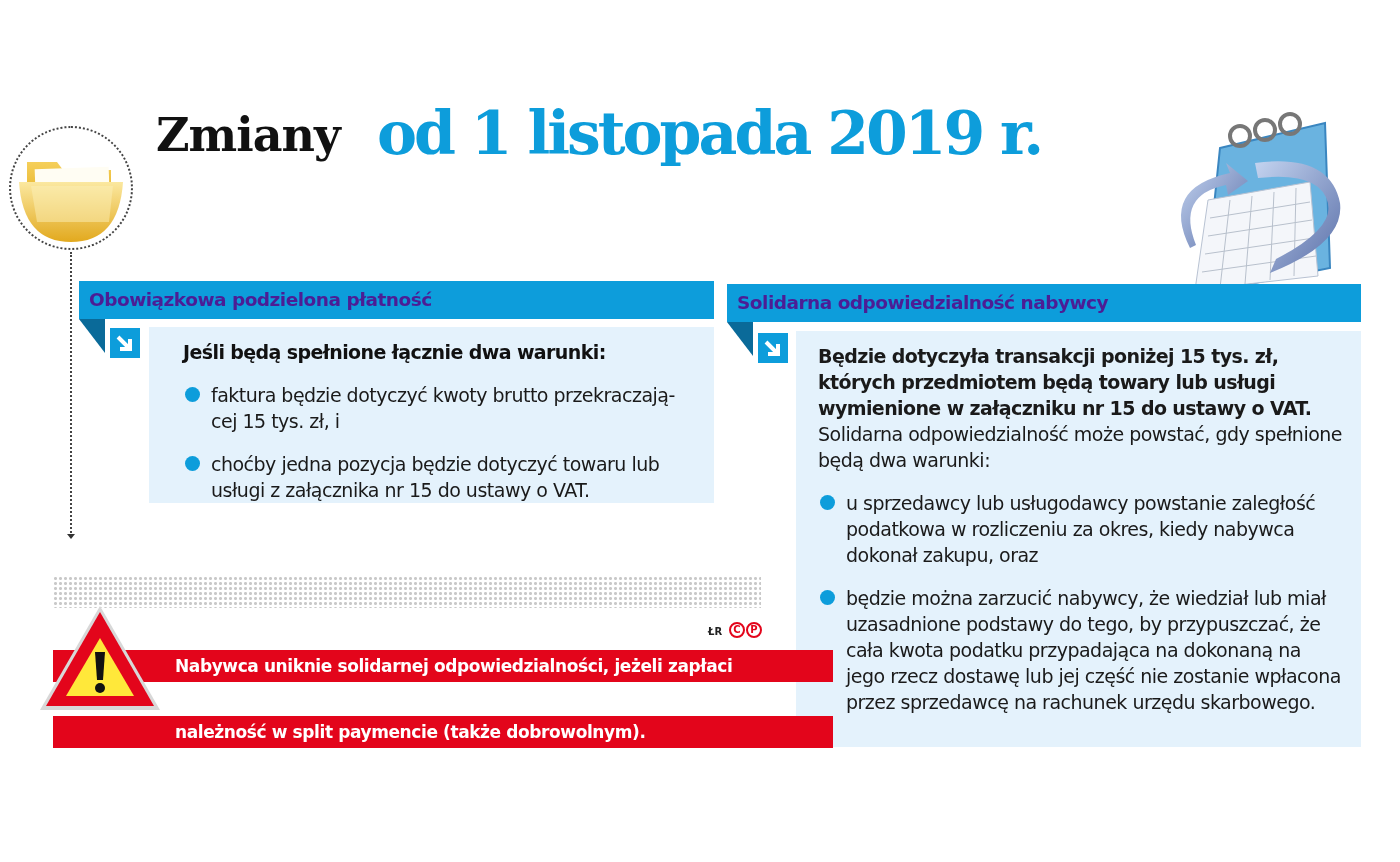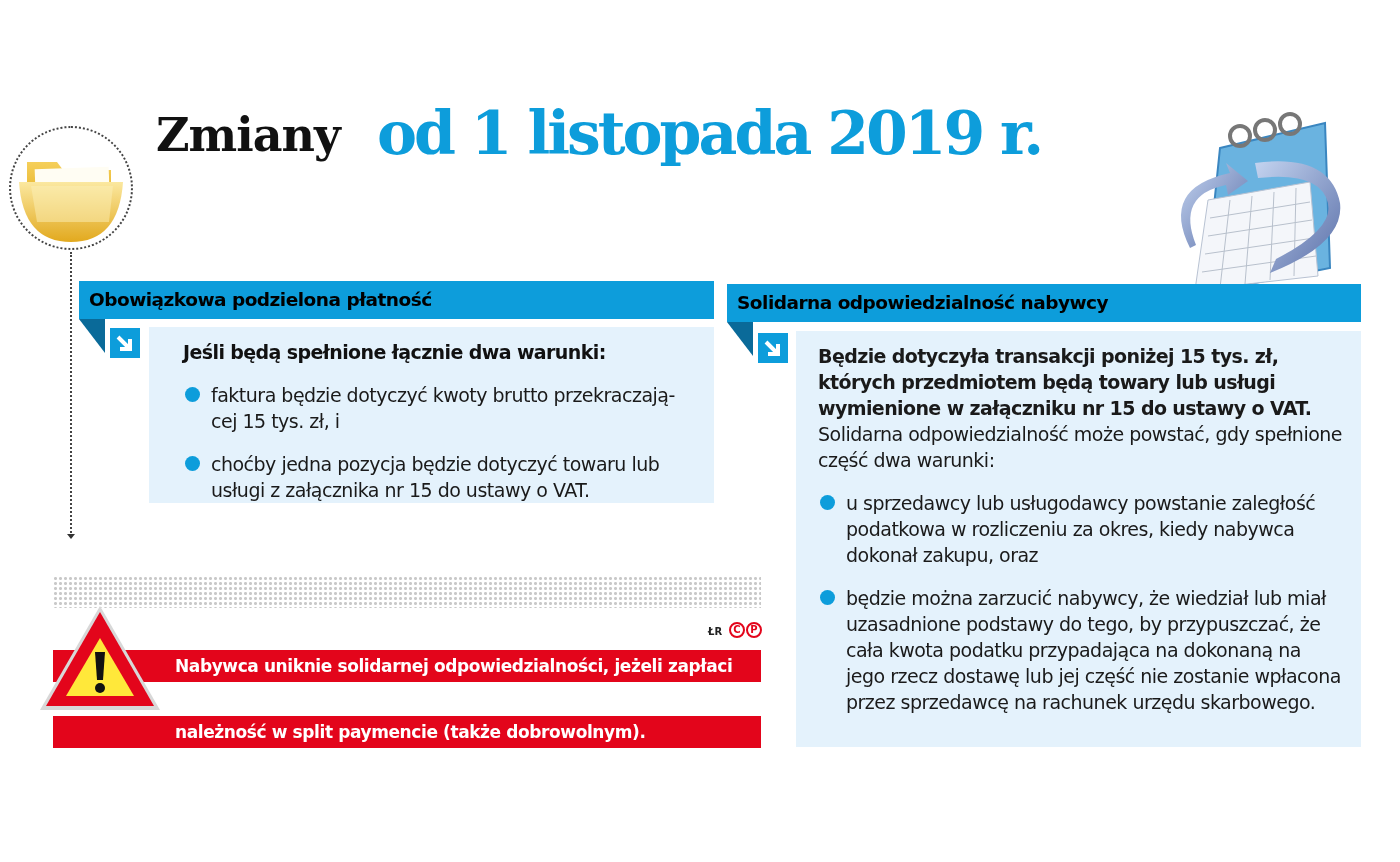--- a/index.html
+++ b/index.html
@@ -8,35 +8,35 @@
 
   .title-black { position: absolute; left: 156px; top: 108px; font-family: "DejaVu Serif", serif; font-weight: bold; font-size: 46px; color: #111; letter-spacing: -1px; }
   .title-blue { position: absolute; left: 377px; top: 98px; font-family: "DejaVu Serif", serif; font-weight: bold; font-size: 60px; color: #0d9ddb; letter-spacing: -3px; }
 
   .folder-circle { position: absolute; left: 9px; top: 126px; width: 124px; height: 124px; border-radius: 50%; border: 2px dotted #444; }
   .timeline { position: absolute; left: 70px; top: 252px; width: 0; height: 284px; border-left: 2px dotted #444; }
   .timeline-end { position: absolute; left: 67px; top: 534px; width: 0; height: 0; border-left: 4px solid transparent; border-right: 4px solid transparent; border-top: 5px solid #333; }
 
   .cal-icon { position: absolute; left: 1160px; top: 108px; width: 190px; height: 190px; }
 
-  .section-header { position: absolute; height: 38px; background: #0d9ddb; color: #000000; font-weight: bold; font-size: 18.5px; line-height: 38px; padding-left: 10px; letter-spacing: -0.5px; }
+  .section-header { position: absolute; height: 38px; background: #0d9ddb; color: #4c1d95; font-weight: bold; font-size: 18.5px; line-height: 38px; padding-left: 10px; letter-spacing: -0.5px; }
   .fold { position: absolute; width: 0; height: 0; border-top: 34px solid #0a6a99; border-left: 26px solid transparent; }
   .arrow-box { position: absolute; width: 30px; height: 30px; background: #0d9ddb; }
   .content-box { position: absolute; background: #e4f2fc; }
   .lead { font-weight: bold; font-size: 19px; line-height: 26px; letter-spacing: -0.6px; }
   .txt { font-size: 19px; line-height: 26px; letter-spacing: -0.5px; color: #1a1a1a; }
   .bullet { position: relative; padding-left: 28px; margin-top: 17px; }
   .bullet .dot { position: absolute; left: 2px; top: 5px; width: 15px; height: 15px; border-radius: 50%; background: #0d9ddb; }
 
   .dotgrid { position: absolute; left: 53px; top: 576px; width: 708px; height: 32px;
     background-image: radial-gradient(circle, #c9c9c9 1.3px, transparent 1.6px);
     background-size: 5px 5px; }
   .credit { position: absolute; left: 708px; top: 626px; font-size: 10px; font-weight: bold; color: #222; }
   .cp { position: absolute; top: 622px; width: 16px; height: 16px; border-radius: 50%; border: 2px solid #e3051b; color: #e3051b; font-size: 10px; font-weight: bold; text-align: center; line-height: 12px; }
-  .red-bar { position: absolute; left: 53px; width: 708px; height: 32px; background: #e3051b; color: #fff; font-weight: bold; font-size: 17px; line-height: 32px; padding-left: 122px; letter-spacing: -0.4px; }
+  .red-bar { position: absolute; left: 53px; width: 780px; height: 32px; background: #e3051b; color: #fff; font-weight: bold; font-size: 17px; line-height: 32px; padding-left: 122px; letter-spacing: -0.4px; }
   .warn { position: absolute; left: 38px; top: 604px; width: 124px; height: 110px; }
 </style>
 </head>
 <body>
 
 <div class="title-black">Zmiany</div>
 <div class="title-blue">od 1 listopada 2019 r.</div>
 
 <div class="folder-circle">
   <svg width="120" height="120" viewBox="0 0 120 120" style="position:absolute;left:0;top:0">
@@ -108,21 +108,21 @@
 
 <div class="section-header" style="left:727px; top:284px; width:634px;">Solidarna odpowiedzialność nabywcy</div>
 <div class="fold" style="left:727px; top:322px;"></div>
 <div class="arrow-box" style="left:758px; top:333px;">
   <svg width="30" height="30" viewBox="0 0 30 30">
     <path d="M8 9 L20 21 M20 11 V21 H10" stroke="#fff" stroke-width="4" fill="none"></path>
   </svg>
 </div>
 <div class="content-box" style="left:796px; top:331px; width:565px; height:416px; padding:12px 18px 0 22px;">
   <div class="txt">
-    <span class="lead">Będzie dotyczyła transakcji poniżej 15 tys. zł, których przedmiotem będą towary lub usługi wymienione w załączniku nr 15 do ustawy o VAT.</span><span> Solidarna odpowiedzialność może powstać, gdy spełnione część dwa warunki:</span>
+    <span class="lead">Będzie dotyczyła transakcji poniżej 15 tys. zł, których przedmiotem będą towary lub usługi wymienione w załączniku nr 15 do ustawy o VAT.</span><span> Solidarna odpowiedzialność może powstać, gdy spełnione będą dwa warunki:</span>
   </div>
   <div class="bullet txt">
     <span class="dot"></span>
     <span>u sprzedawcy lub usługodawcy powstanie zaległość podatkowa w rozliczeniu za okres, kiedy nabywca dokonał zakupu, oraz</span>
   </div>
   <div class="bullet txt">
     <span class="dot"></span>
     <span>będzie można zarzucić nabywcy, że wiedział lub miał uzasadnione podstawy do tego, by przypuszczać, że cała kwota podatku przypadająca na dokonaną na jego rzecz dostawę lub jej część nie zostanie wpłacona przez sprzedawcę na rachunek urzędu skarbowego.</span>
   </div>
 </div>

